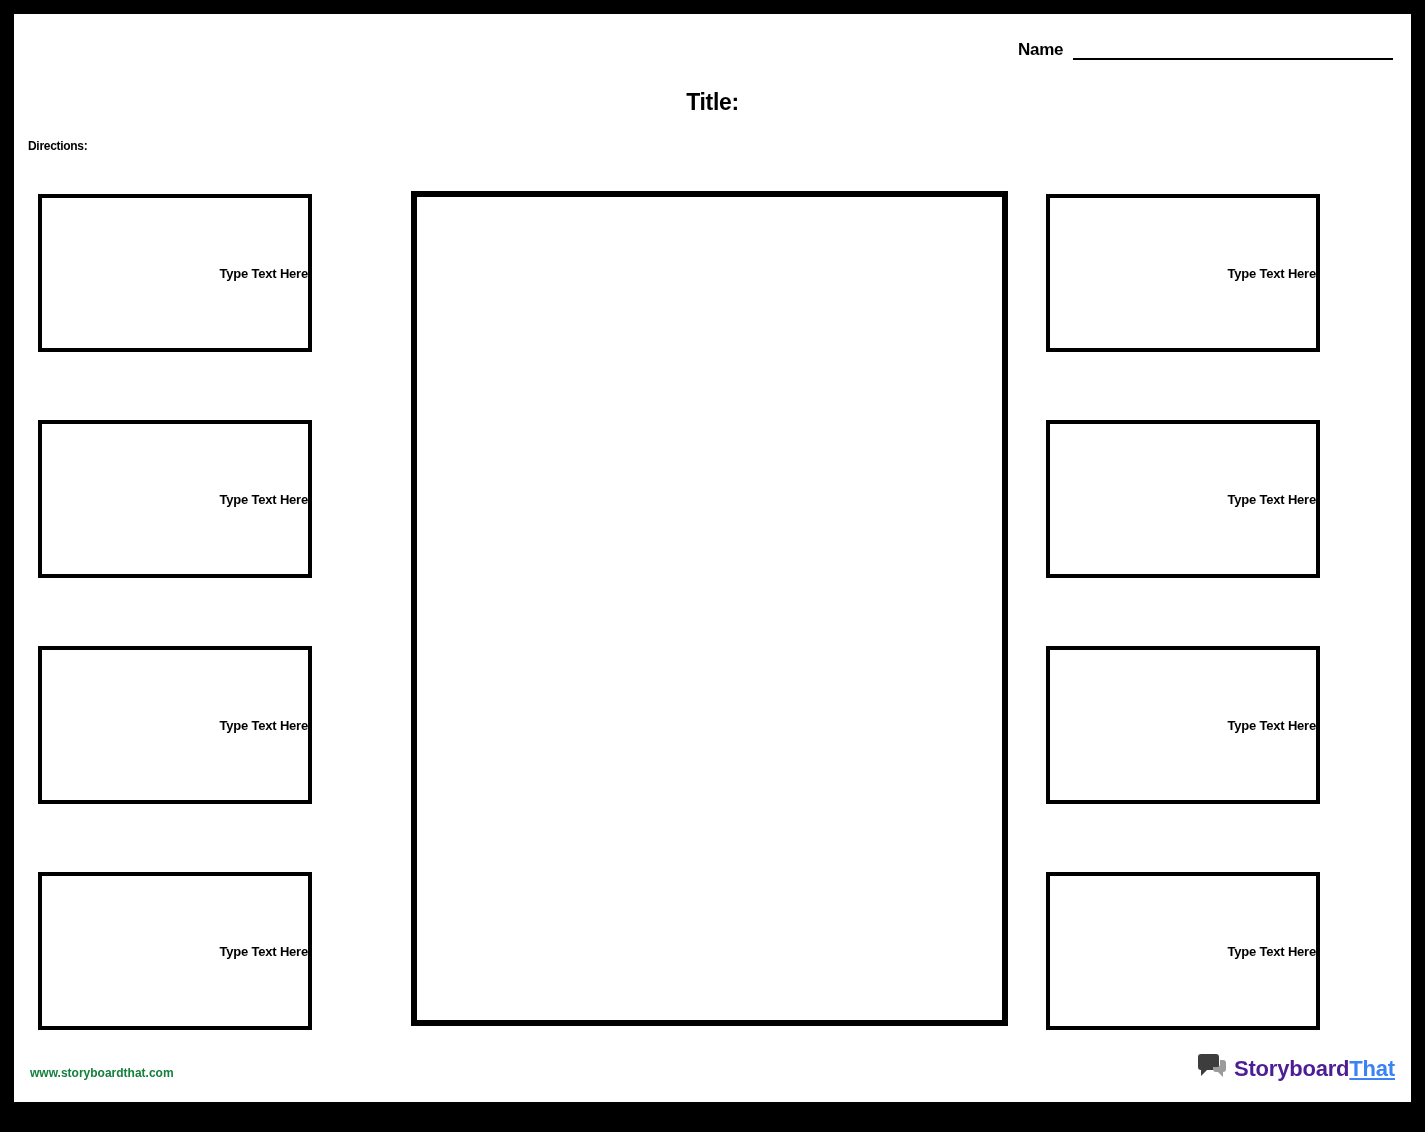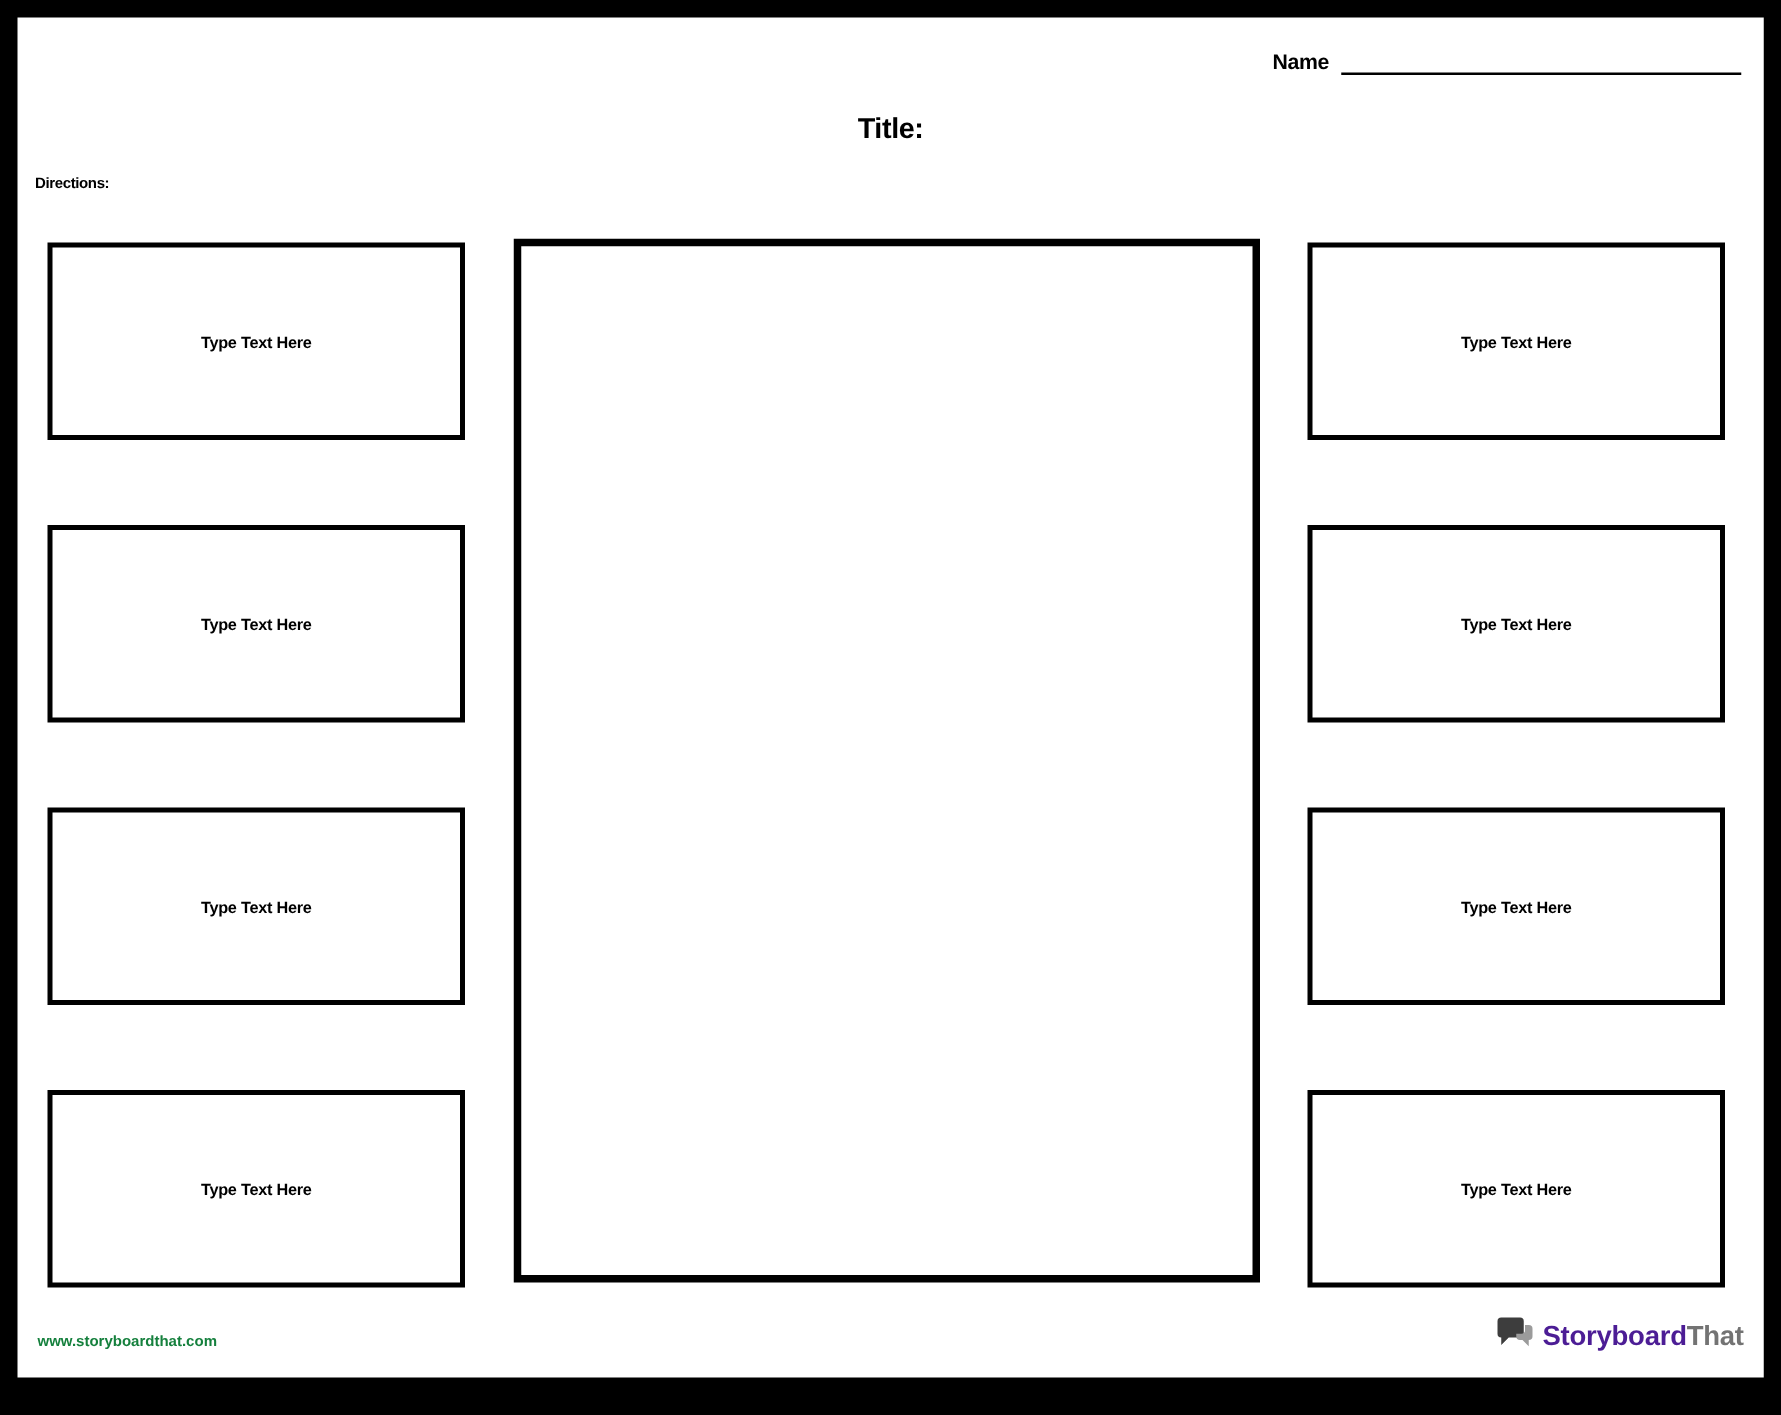--- a/index.html
+++ b/index.html
@@ -61,27 +61,27 @@
     position: absolute;
     left: 28px;
     top: 139px;
     font-weight: bold;
     font-size: 12px;
     letter-spacing: -0.3px;
     color: #000;
   }
   .text-box {
     position: absolute;
-    width: 334px;
+    width: 274px;
     height: 158px;
     border: 4px solid #000;
     background: #fff;
     display: flex;
     align-items: center;
-    justify-content: center;
+    justify-content: flex-end;
     cursor: text;
   }
   .text-box .placeholder {
     font-weight: bold;
     font-size: 13px;
     letter-spacing: -0.2px;
     color: #000;
   }
   .col-left  { left: 38px; }
   .col-right { left: 1046px; }
@@ -115,21 +115,21 @@
     align-items: center;
     gap: 7px;
   }
   .logo-text {
     font-size: 22px;
     font-weight: 600;
     letter-spacing: -0.2px;
     line-height: 1;
   }
   .logo-text .dark { color: #4c1d95; }
-  .logo-text .light { color: #737373; }
+  .logo-text .light { color: #3b82f6; text-decoration: underline; }
   .logo-icon { display: inline-block; }
 </style>
 </head>
 <body>
 
 <div class="sheet">
 
   <div class="frame"></div>
 
 

